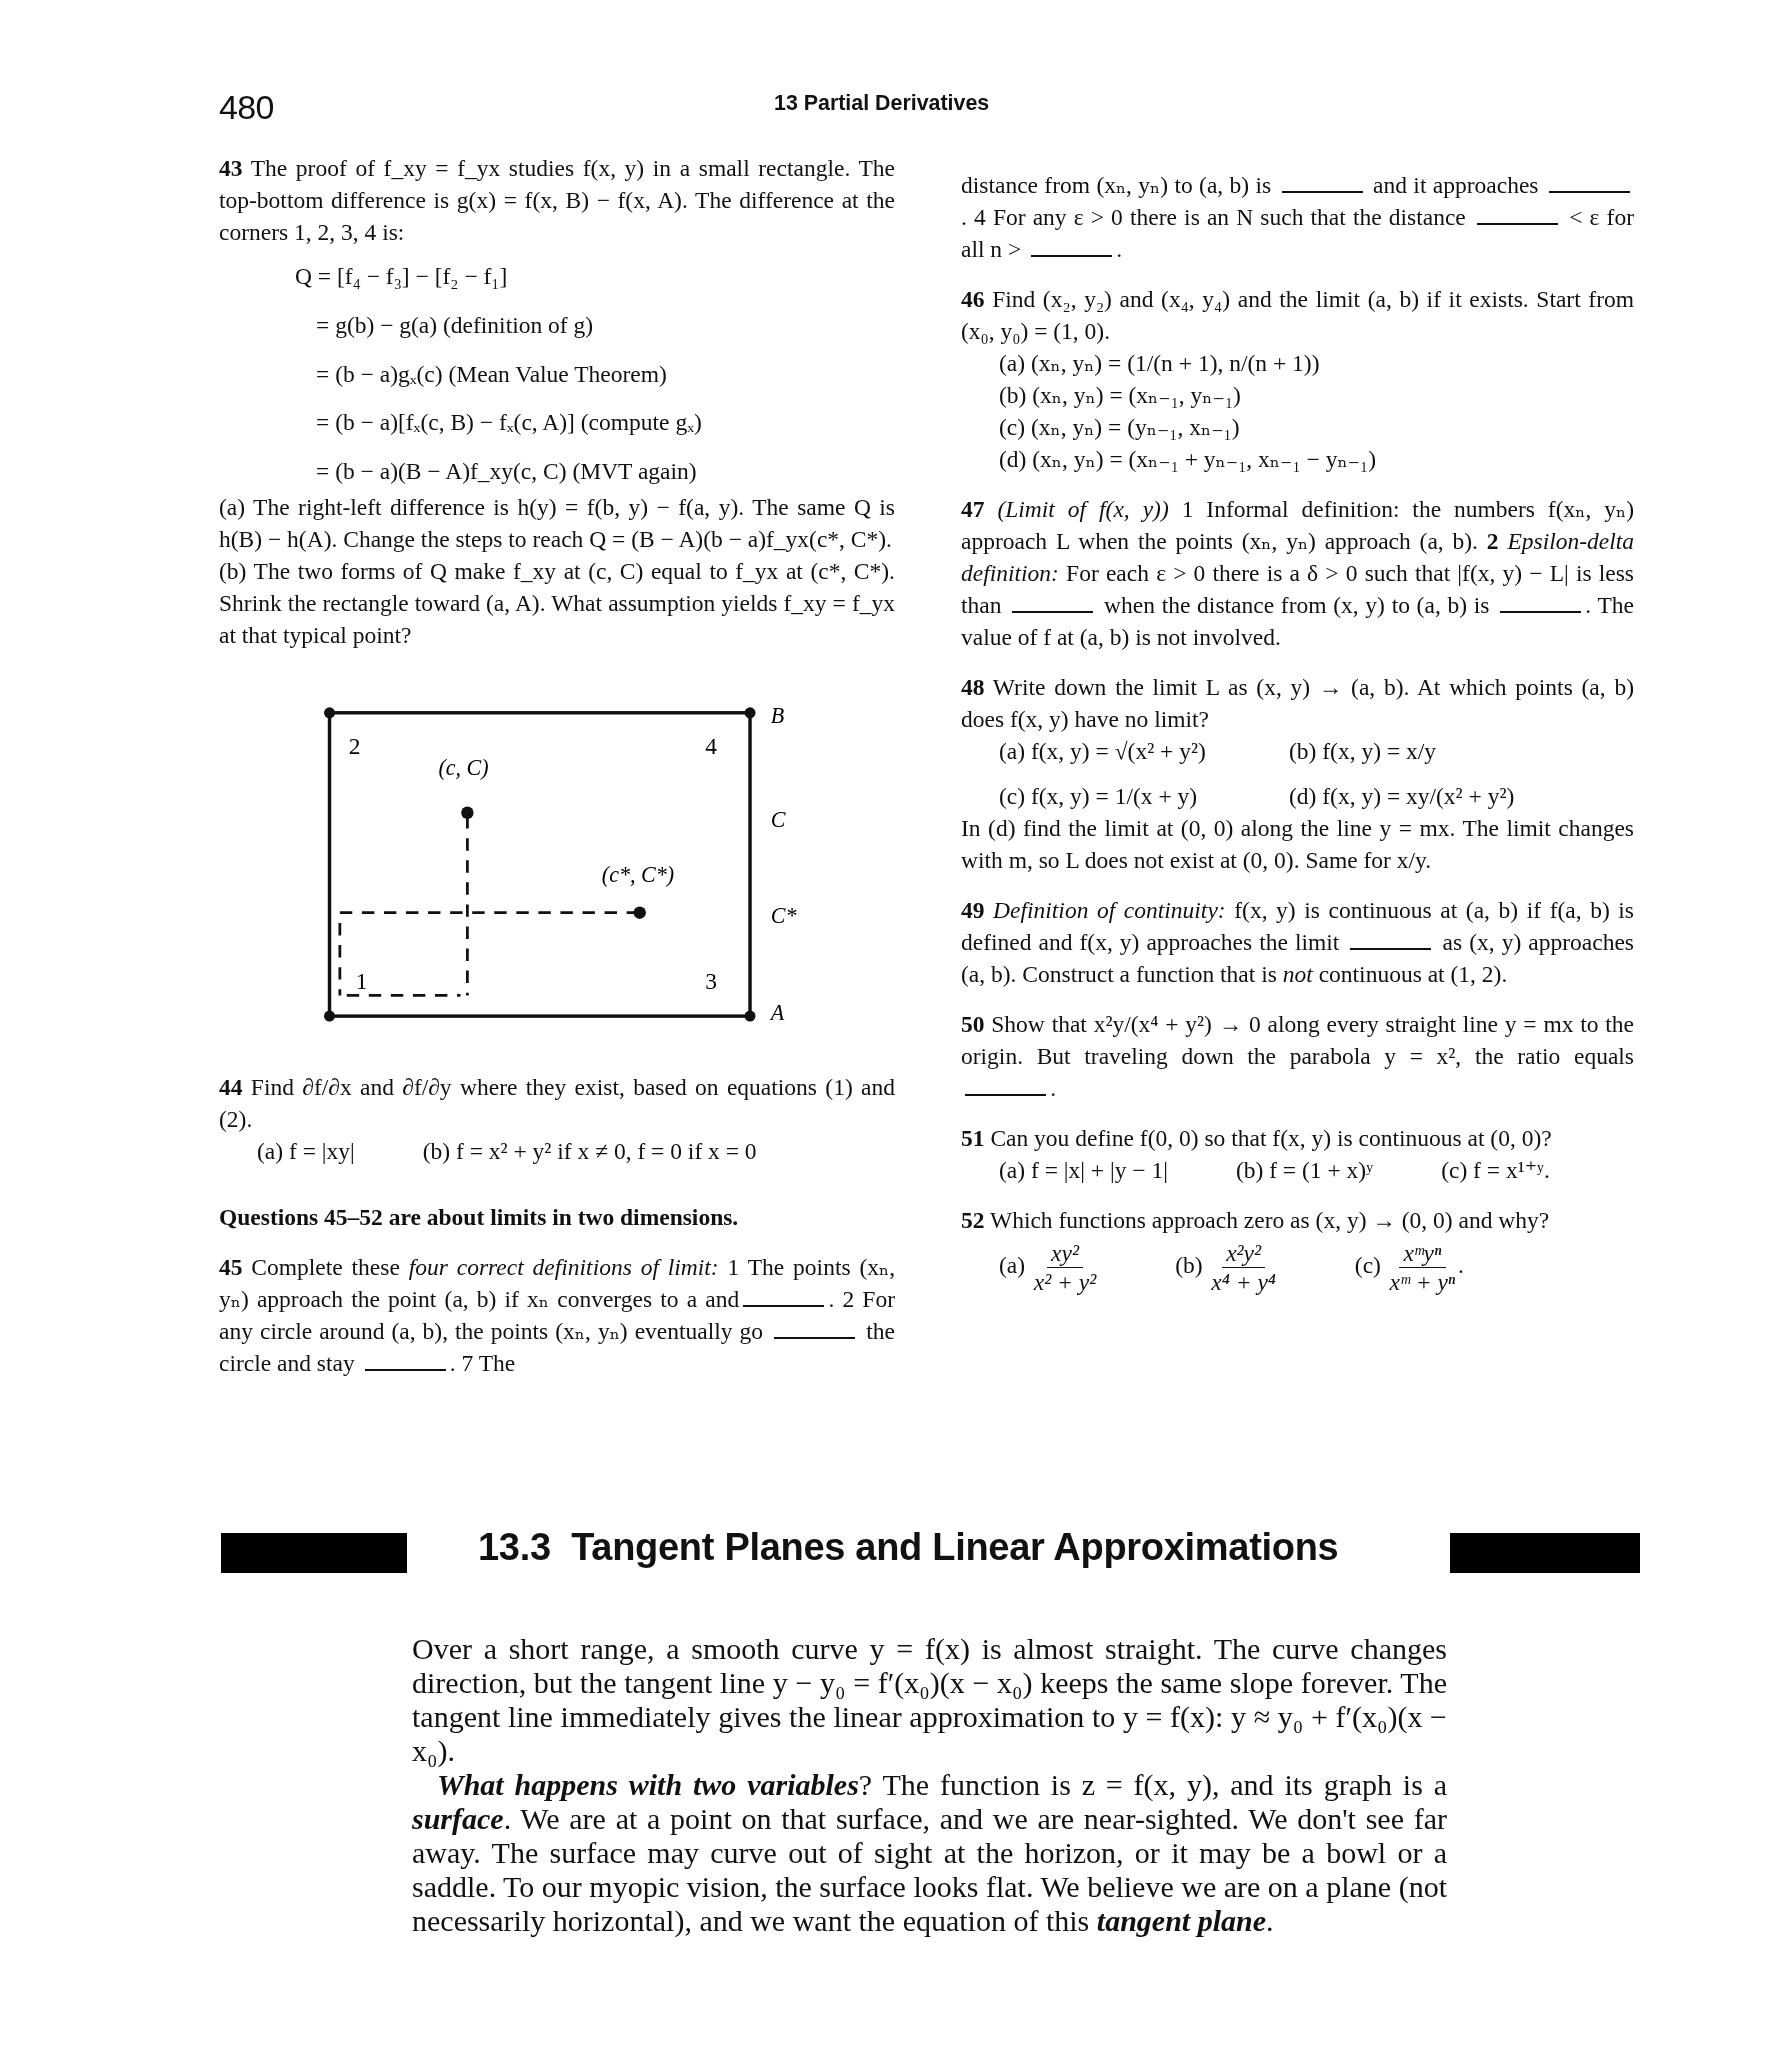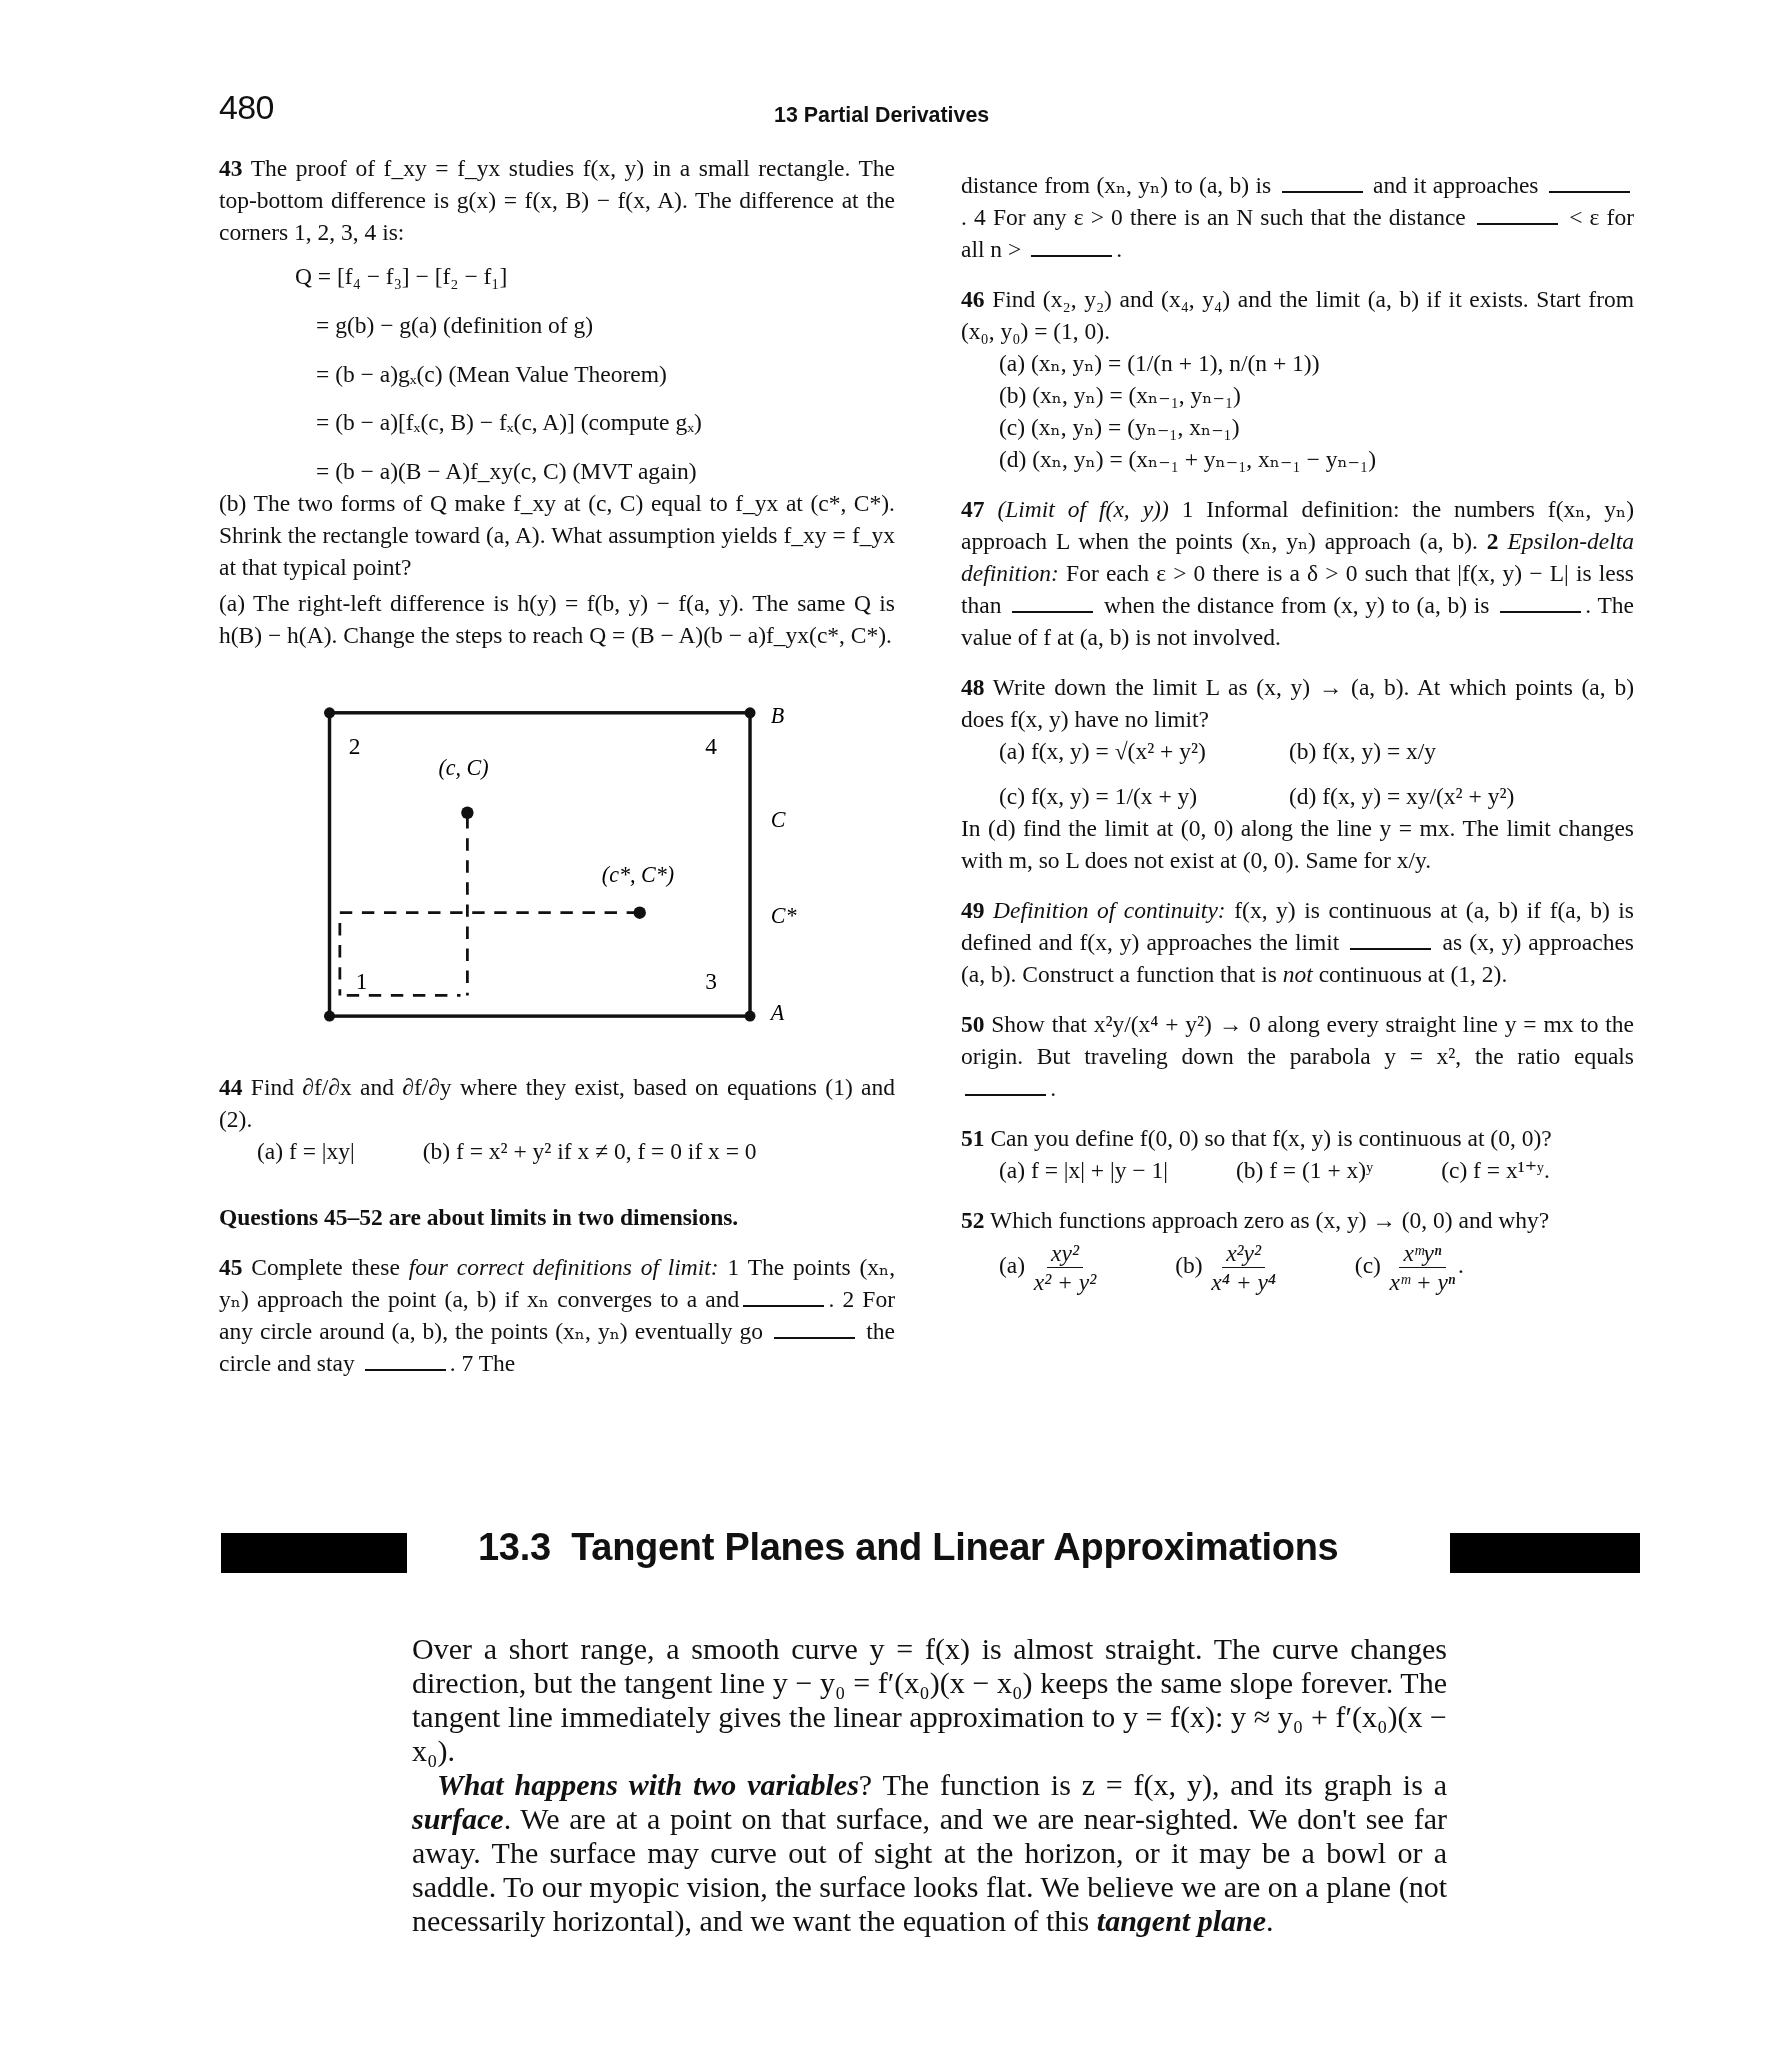--- a/index.html
+++ b/index.html
@@ -1,20 +1,20 @@
 <!DOCTYPE html>
 <html style="font-size:11px"><head>
 <meta charset="utf-8">
 <style>
   html,body{margin:0;padding:0;background:#ffffff;}
   body{width:1788px;height:2066px;position:relative;overflow:hidden;color:#111;
        font-family:"Liberation Serif","DejaVu Serif",serif;}
   .abs{position:absolute;margin-left:43px;}
   .pagenum{left:176px;top:88px;font-family:"Liberation Sans","DejaVu Sans",sans-serif;font-size:34px;font-weight:400;letter-spacing:-0.7px;}
-  .runhead{left:731px;top:103px;font-family:"Liberation Sans","DejaVu Sans",sans-serif;font-size:21.4px;font-weight:700;}
+  .runhead{left:731px;top:91px;font-family:"Liberation Sans","DejaVu Sans",sans-serif;font-size:21.4px;font-weight:700;}
   .col{font-size:23.5px;line-height:32px;text-align:justify;}
   .col p{margin:0;}
   .left{left:176px;top:152px;width:676px;}
   .right{left:918px;top:169px;width:673px;}
   .num{font-weight:700;}
   i,.it{font-style:italic;}
   .blank{display:inline-block;width:81px;border-bottom:2.1px solid #111;height:21px;vertical-align:baseline;margin:0 4.1px;}
   .eq{padding-left:76px;margin-top:12.4px;}
   .eq2{padding-left:97px;}
   .sub{padding-left:38px;}
@@ -42,22 +42,22 @@
 <div class="abs col left">
   <p>
     <span class="num">43</span>
     <span>The proof of f_xy = f_yx studies f(x, y) in a small rectangle. The top-bottom difference is g(x) = f(x, B) − f(x, A). The difference at the corners 1, 2, 3, 4 is:</span>
   </p>
   <div class="eq">Q = [f₄ − f₃] − [f₂ − f₁]</div>
   <div class="eq2" style="margin-top:16.6px">= g(b) − g(a)   (definition of g)</div>
   <div class="eq2" style="margin-top:16.6px">= (b − a)gₓ(c)   (Mean Value Theorem)</div>
   <div class="eq2" style="margin-top:16.6px">= (b − a)[fₓ(c, B) − fₓ(c, A)]   (compute gₓ)</div>
   <div class="eq2" style="margin-top:16.6px">= (b − a)(B − A)f_xy(c, C)   (MVT again)</div>
+  <p style="margin-top:4.1px">(a) The right-left difference is h(y) = f(b, y) − f(a, y). The same Q is h(B) − h(A). Change the steps to reach Q = (B − A)(b − a)f_yx(c*, C*).</p>
   <p>(b) The two forms of Q make f_xy at (c, C) equal to f_yx at (c*, C*). Shrink the rectangle toward (a, A). What assumption yields f_xy = f_yx at that typical point?</p>
-  <p style="margin-top:4.1px">(a) The right-left difference is h(y) = f(b, y) − f(a, y). The same Q is h(B) − h(A). Change the steps to reach Q = (B − A)(b − a)f_yx(c*, C*).</p>
 
   <div style="position:relative;height:324px;margin-top:48px;">
     <svg width="676" height="324" viewBox="0 0 980 470" style="font-size:34px">
       <rect x="160" y="20" width="610" height="440" fill="none" stroke="#111" stroke-width="5"></rect>
       <circle cx="160" cy="20" r="8" fill="#111"></circle>
       <circle cx="770" cy="20" r="8" fill="#111"></circle>
       <circle cx="160" cy="460" r="8" fill="#111"></circle>
       <circle cx="770" cy="460" r="8" fill="#111"></circle>
       <line x1="360" y1="170" x2="360" y2="430" stroke="#111" stroke-width="4" stroke-dasharray="18,14"></line>
       <line x1="175" y1="310" x2="610" y2="310" stroke="#111" stroke-width="4" stroke-dasharray="18,14"></line>

